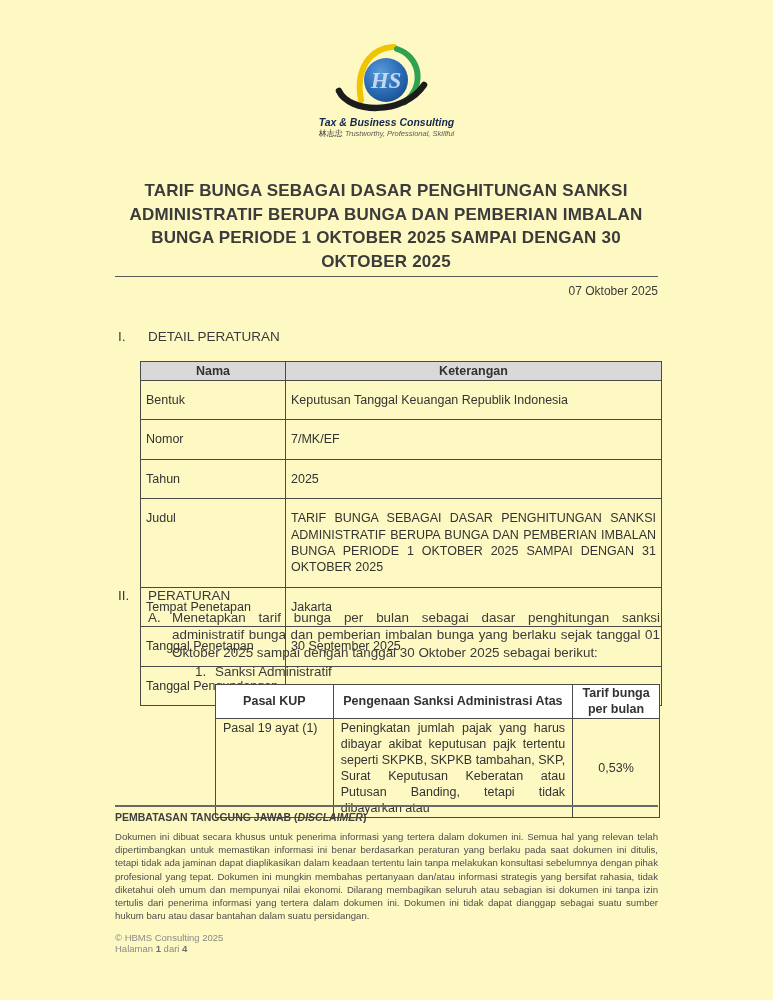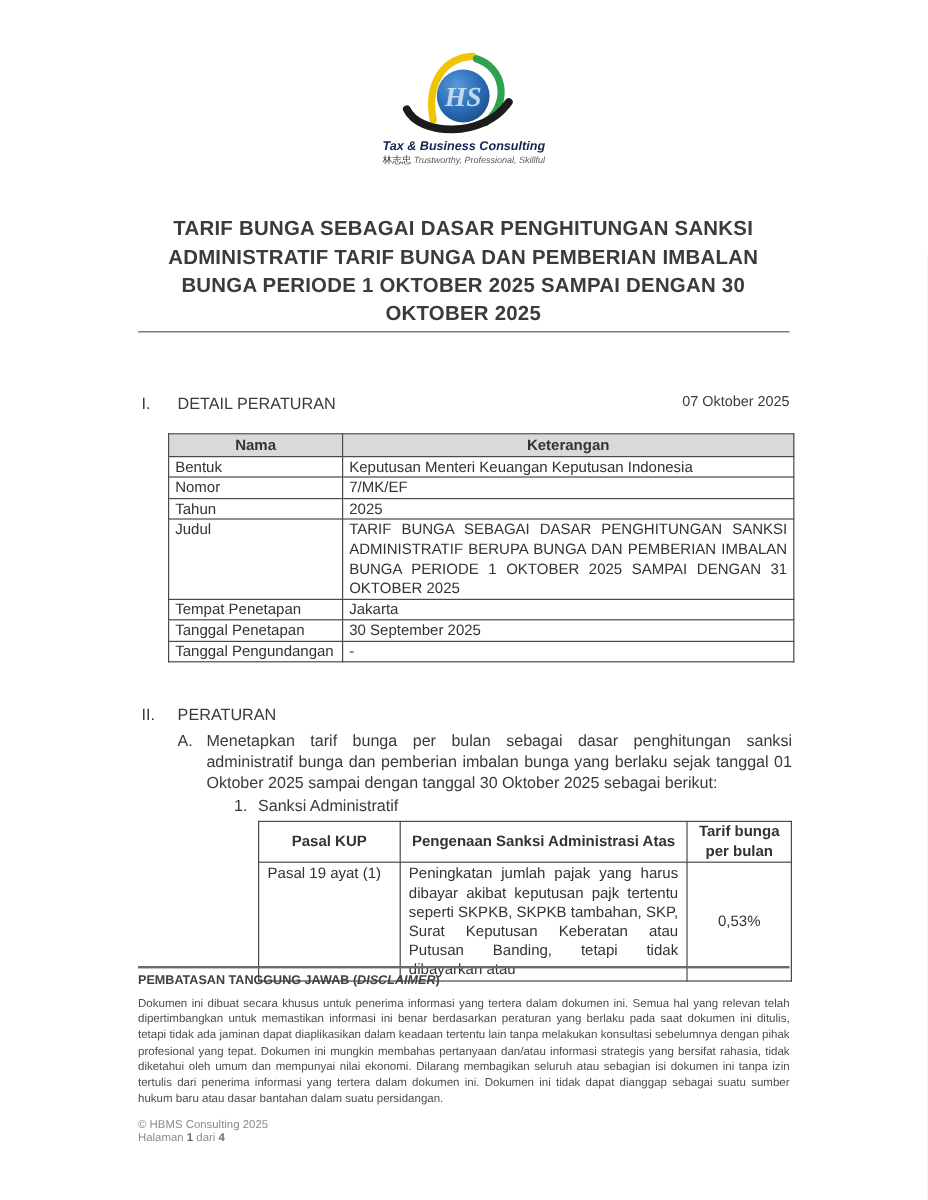--- a/index.html
+++ b/index.html
@@ -1,19 +1,19 @@
 <!DOCTYPE html>
 <html><head>
 <meta charset="utf-8">
 <style>
   * { margin:0; padding:0; box-sizing:border-box; }
   html,body { background:#e8e8e8; }
   .page {
     position:relative; width:773px; height:1000px; margin:0 auto;
-    background:#ffffff; overflow:hidden;
+    background:#fef9c3; overflow:hidden;
     font-family:"Liberation Sans", sans-serif; color:#3b3b3b;
   }
 
   
   .logo { position:absolute; top:40px; left:0; right:0; text-align:center; }
   .logo svg { display:block; margin:0 auto; }
   .company-line { font-family:"Liberation Serif", serif; font-size:12px; line-height:13px; letter-spacing:0.2px; }
   .company-line .p1 { color:#1f3c88; font-weight:bold; }
   .company-line .p2 { color:#c00000; font-weight:bold; }
   .company-line .p3 { color:#2e66b0; }
@@ -22,32 +22,32 @@
   .tagline-line .cjk { color:#333; font-size:8px; }
   .tagline-line .tg { font-style:italic; }
 
   
   .doc-title {
     position:absolute; top:179px; left:106px; width:560px;
     text-align:center; font-weight:bold; font-size:17px; line-height:23.5px;
     color:#3b3b3b; letter-spacing:0.2px;
   }
   .title-rule { position:absolute; top:276px; left:115px; width:543px; border-top:1.5px solid #5a5a5a; }
-  .doc-date { position:absolute; top:284px; left:115px; width:543px; text-align:right; font-size:12px;margin-top:43px; }
+  .doc-date { position:absolute; top:284px; left:115px; width:543px; text-align:right; font-size:12px; }
 
   
   .sec-heading { position:absolute; left:118px; font-size:13.5px; }
   .sec-heading .numeral { display:inline-block; width:30px; }
   .sec1 { top:329px; }
   .sec2 { top:588px; }
 
   
   table { border-collapse:collapse; }
   .tbl { position:absolute; font-size:12.5px; color:#333; }
-  .tbl td, .tbl th { border:1px solid #4a4a4a; vertical-align:top; padding:0 5px; }
+  .tbl td, .tbl th { border:1px solid #4a4a4a; vertical-align:top; padding:11px 5px; }
   .tbl1 { top:361px; left:140px; width:522px; }
   .tbl1 th { background:#d9d9d9; font-weight:bold; text-align:center; height:19px; line-height:18px; padding:0 7px;margin-left:24px; }
   .tbl1 td { line-height:16.4px; height:16.5px; }
   .tbl1 .col-name { width:145px; }
   .tbl1 .cell-justify { text-align:justify; }
 
   
   .para-a { position:absolute; top:609px; left:148px; width:512px; display:flex; font-size:13.4px; line-height:17.3px; }
   .para-a .marker { width:24px; flex:0 0 24px; }
   .para-a .ptext { flex:1; text-align:justify; }
@@ -99,40 +99,40 @@
     </svg>
     <div class="subtitle-line">Tax &amp; Business Consulting</div>
     <div class="tagline-line">
       <span class="cjk">林志忠</span>
       <span class="tg">Trustworthy, Professional, Skillful</span>
     </div>
   </div>
 
   <div class="doc-title">
     <div>TARIF BUNGA SEBAGAI DASAR PENGHITUNGAN SANKSI</div>
-    <div>ADMINISTRATIF TARIF BUNGA DAN PEMBERIAN IMBALAN</div>
+    <div>ADMINISTRATIF BERUPA BUNGA DAN PEMBERIAN IMBALAN</div>
     <div>BUNGA PERIODE 1 OKTOBER 2025 SAMPAI DENGAN 30</div>
     <div>OKTOBER 2025</div>
   </div>
   <div class="title-rule"></div>
   <div class="doc-date">07 Oktober 2025</div>
 
   <div class="sec-heading sec1">
     <span class="numeral">I.</span><span>DETAIL PERATURAN</span>
   </div>
 
   <table class="tbl tbl1">
     <tbody>
         <tr>
       <th class="col-name">Nama</th>
       <th>Keterangan</th>
     </tr>
     <tr>
       <td>Bentuk</td>
-      <td>Keputusan Menteri Keuangan Keputusan Indonesia</td>
+      <td>Keputusan Tanggal Keuangan Republik Indonesia</td>
     </tr>
     <tr>
       <td>Nomor</td>
       <td>7/MK/EF</td>
     </tr>
     <tr>
       <td>Tahun</td>
       <td>2025</td>
     </tr>
     <tr>

